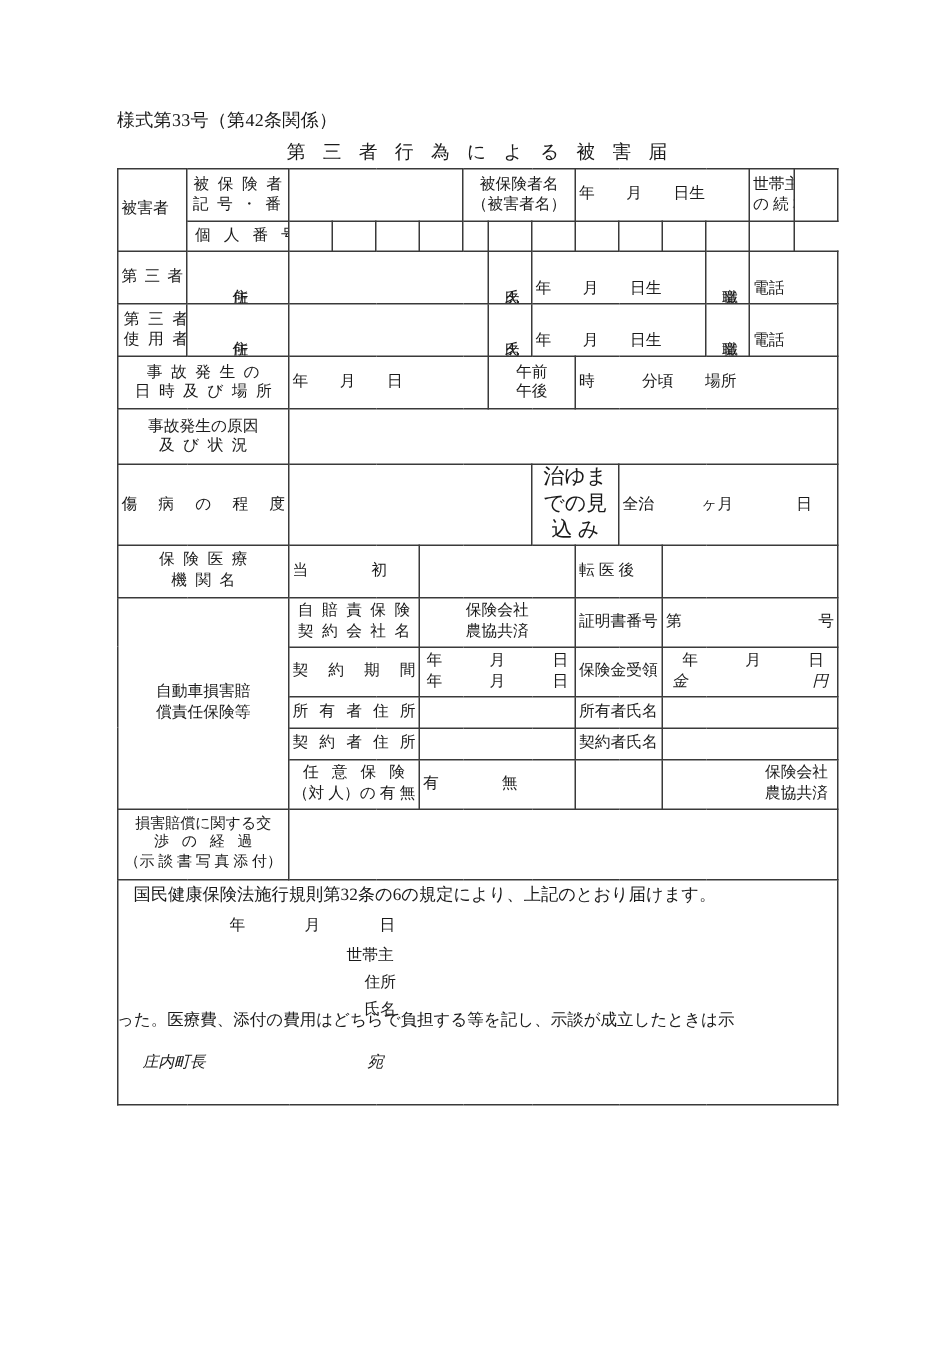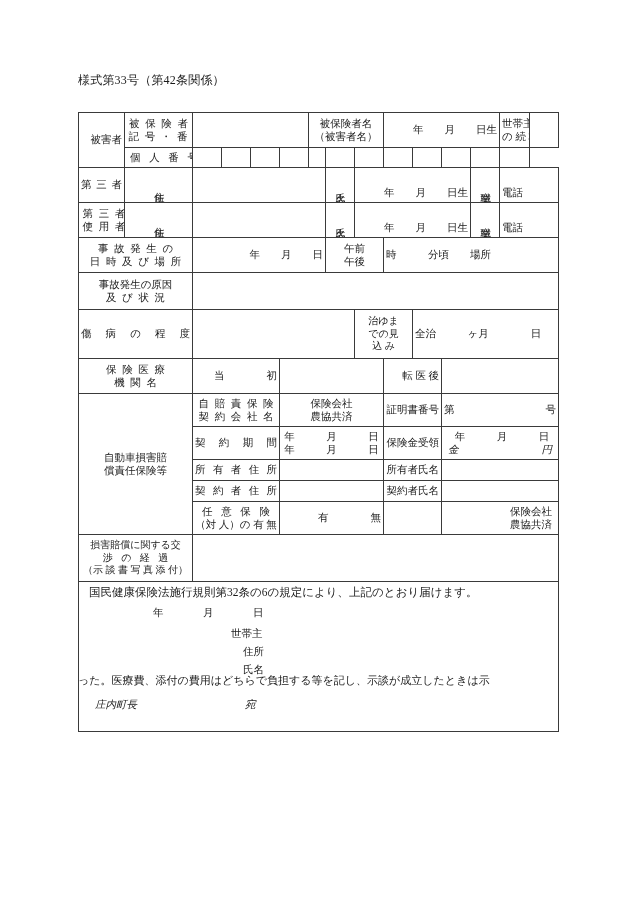--- a/index.html
+++ b/index.html
@@ -57,21 +57,21 @@
     font-size: 10.5px;
     padding: 0 2px;
     vertical-align: middle;
     line-height: 1.25;
     height: 19px;
     overflow: hidden;
     white-space: nowrap;
   }
   .lbl-just       { text-align: justify; text-align-last: justify; padding: 0 4px; }
   .lbl-left       { text-align: left; padding-left: 4px; }
-  .lbl-center     { text-align: right; }
+  .lbl-center     { text-align: left; }
   .vert-tate {
     writing-mode: vertical-rl;
     text-orientation: upright;
     line-height: 1;
     letter-spacing: 1px;
     margin: 0 auto;
     display: block;
     text-align: center;
   }
   .two-line {
@@ -116,20 +116,21 @@
   .note-row { display: block; white-space: nowrap; }
   .note-row .n1 { margin-left: 0px; }
   .note-row .n2 { margin-left: 28px; }
 </style>
 </head>
 <body>
 
 <div class="page">
 
   <div class="form-code">様式第33号（第42条関係）</div>
+  <div class="form-title">第 三 者 行 為 に よ る 被 害 届</div>
 
   <table class="form">
     <colgroup>
       <col style="width:46px">
       <col style="width:68px">
       <col style="width:29px">
       <col style="width:29px">
       <col style="width:29px">
       <col style="width:29px">
       <col style="width:17px">
@@ -231,21 +232,21 @@
       <td colspan="2" class="two-line" style="height:36px">
         <span>事故発生の原因</span>
         <span class="spread-1">及  び  状  況</span>
       </td>
       <td colspan="13" class="blank"></td>
     </tr>
 
     <tr>
       <td colspan="2" class="lbl-just" style="height:48px">傷 病 の 程 度</td>
       <td colspan="6" class="blank"></td>
-      <td colspan="2" class="two-line" style="font-size:10px">
+      <td colspan="2" class="two-line" style="font-size:14px">
         <span>治ゆま</span>
         <span>での見</span>
         <span>込  み</span>
       </td>
       <td colspan="5" class="lbl-left pad-l">全治　　　ヶ月　　　　日</td>
     </tr>
 
     <tr>
       <td colspan="2" class="two-line" style="height:34px">
         <span class="spread-1">保 険 医 療</span>

